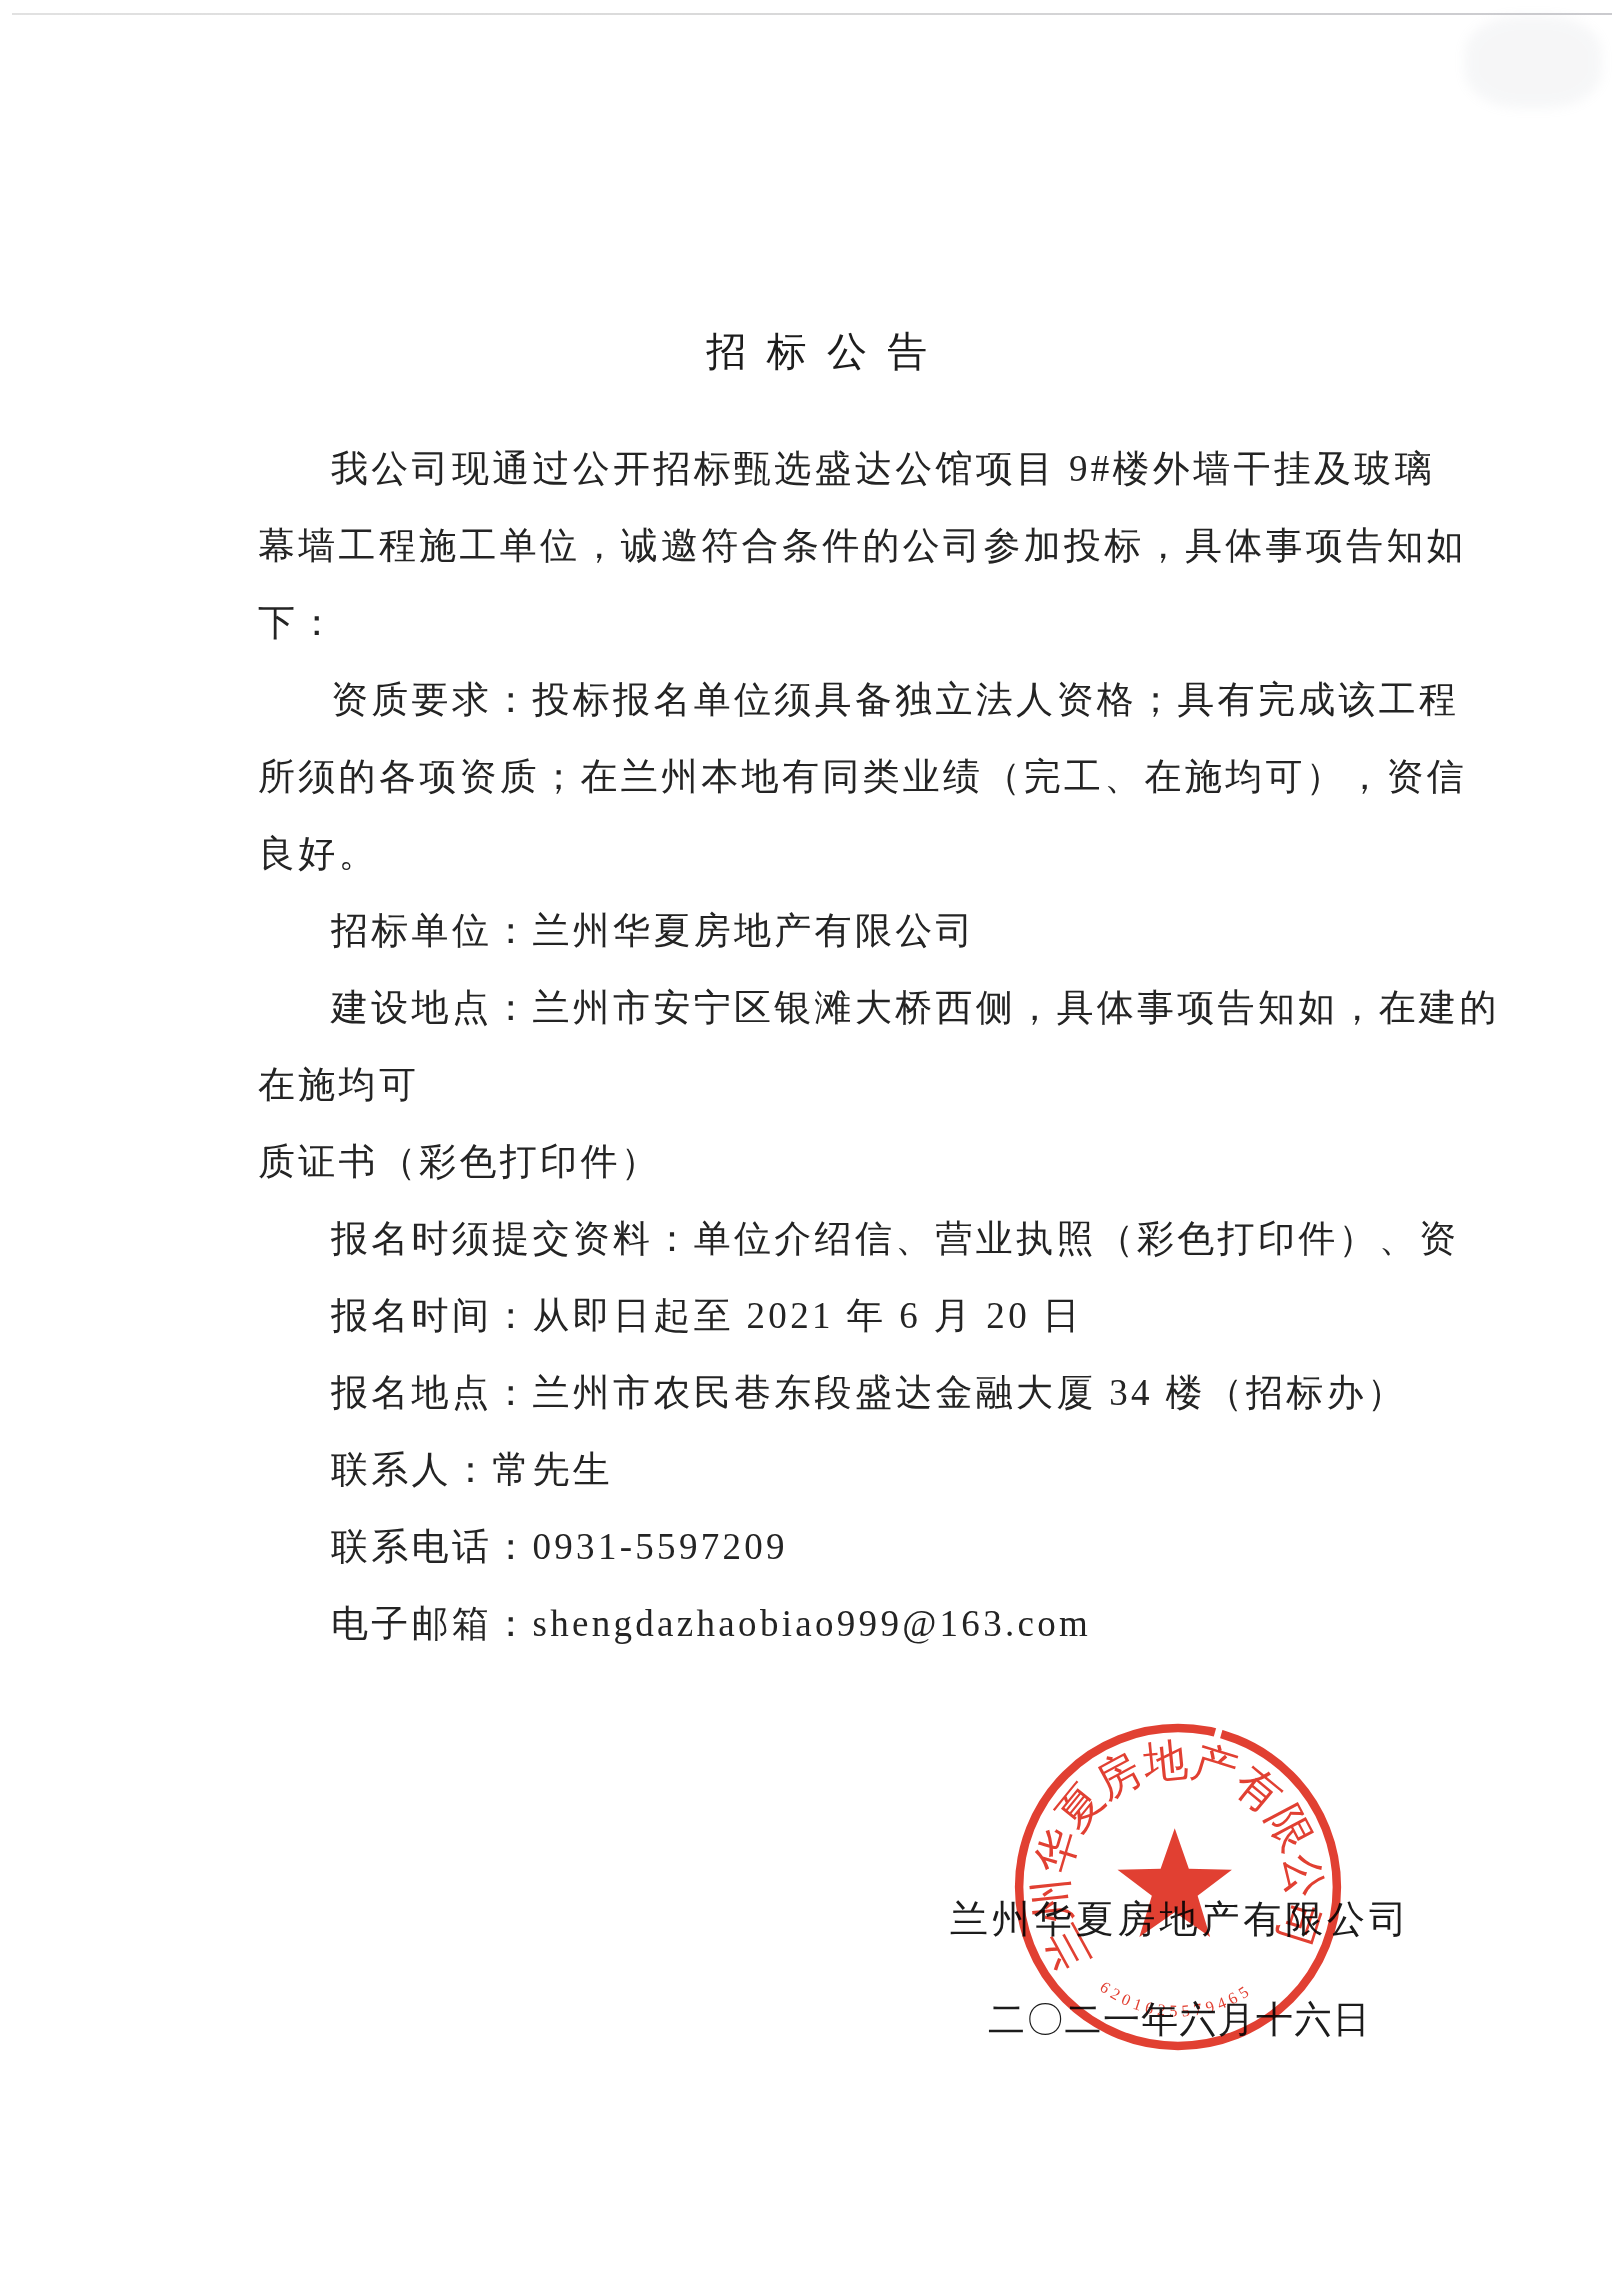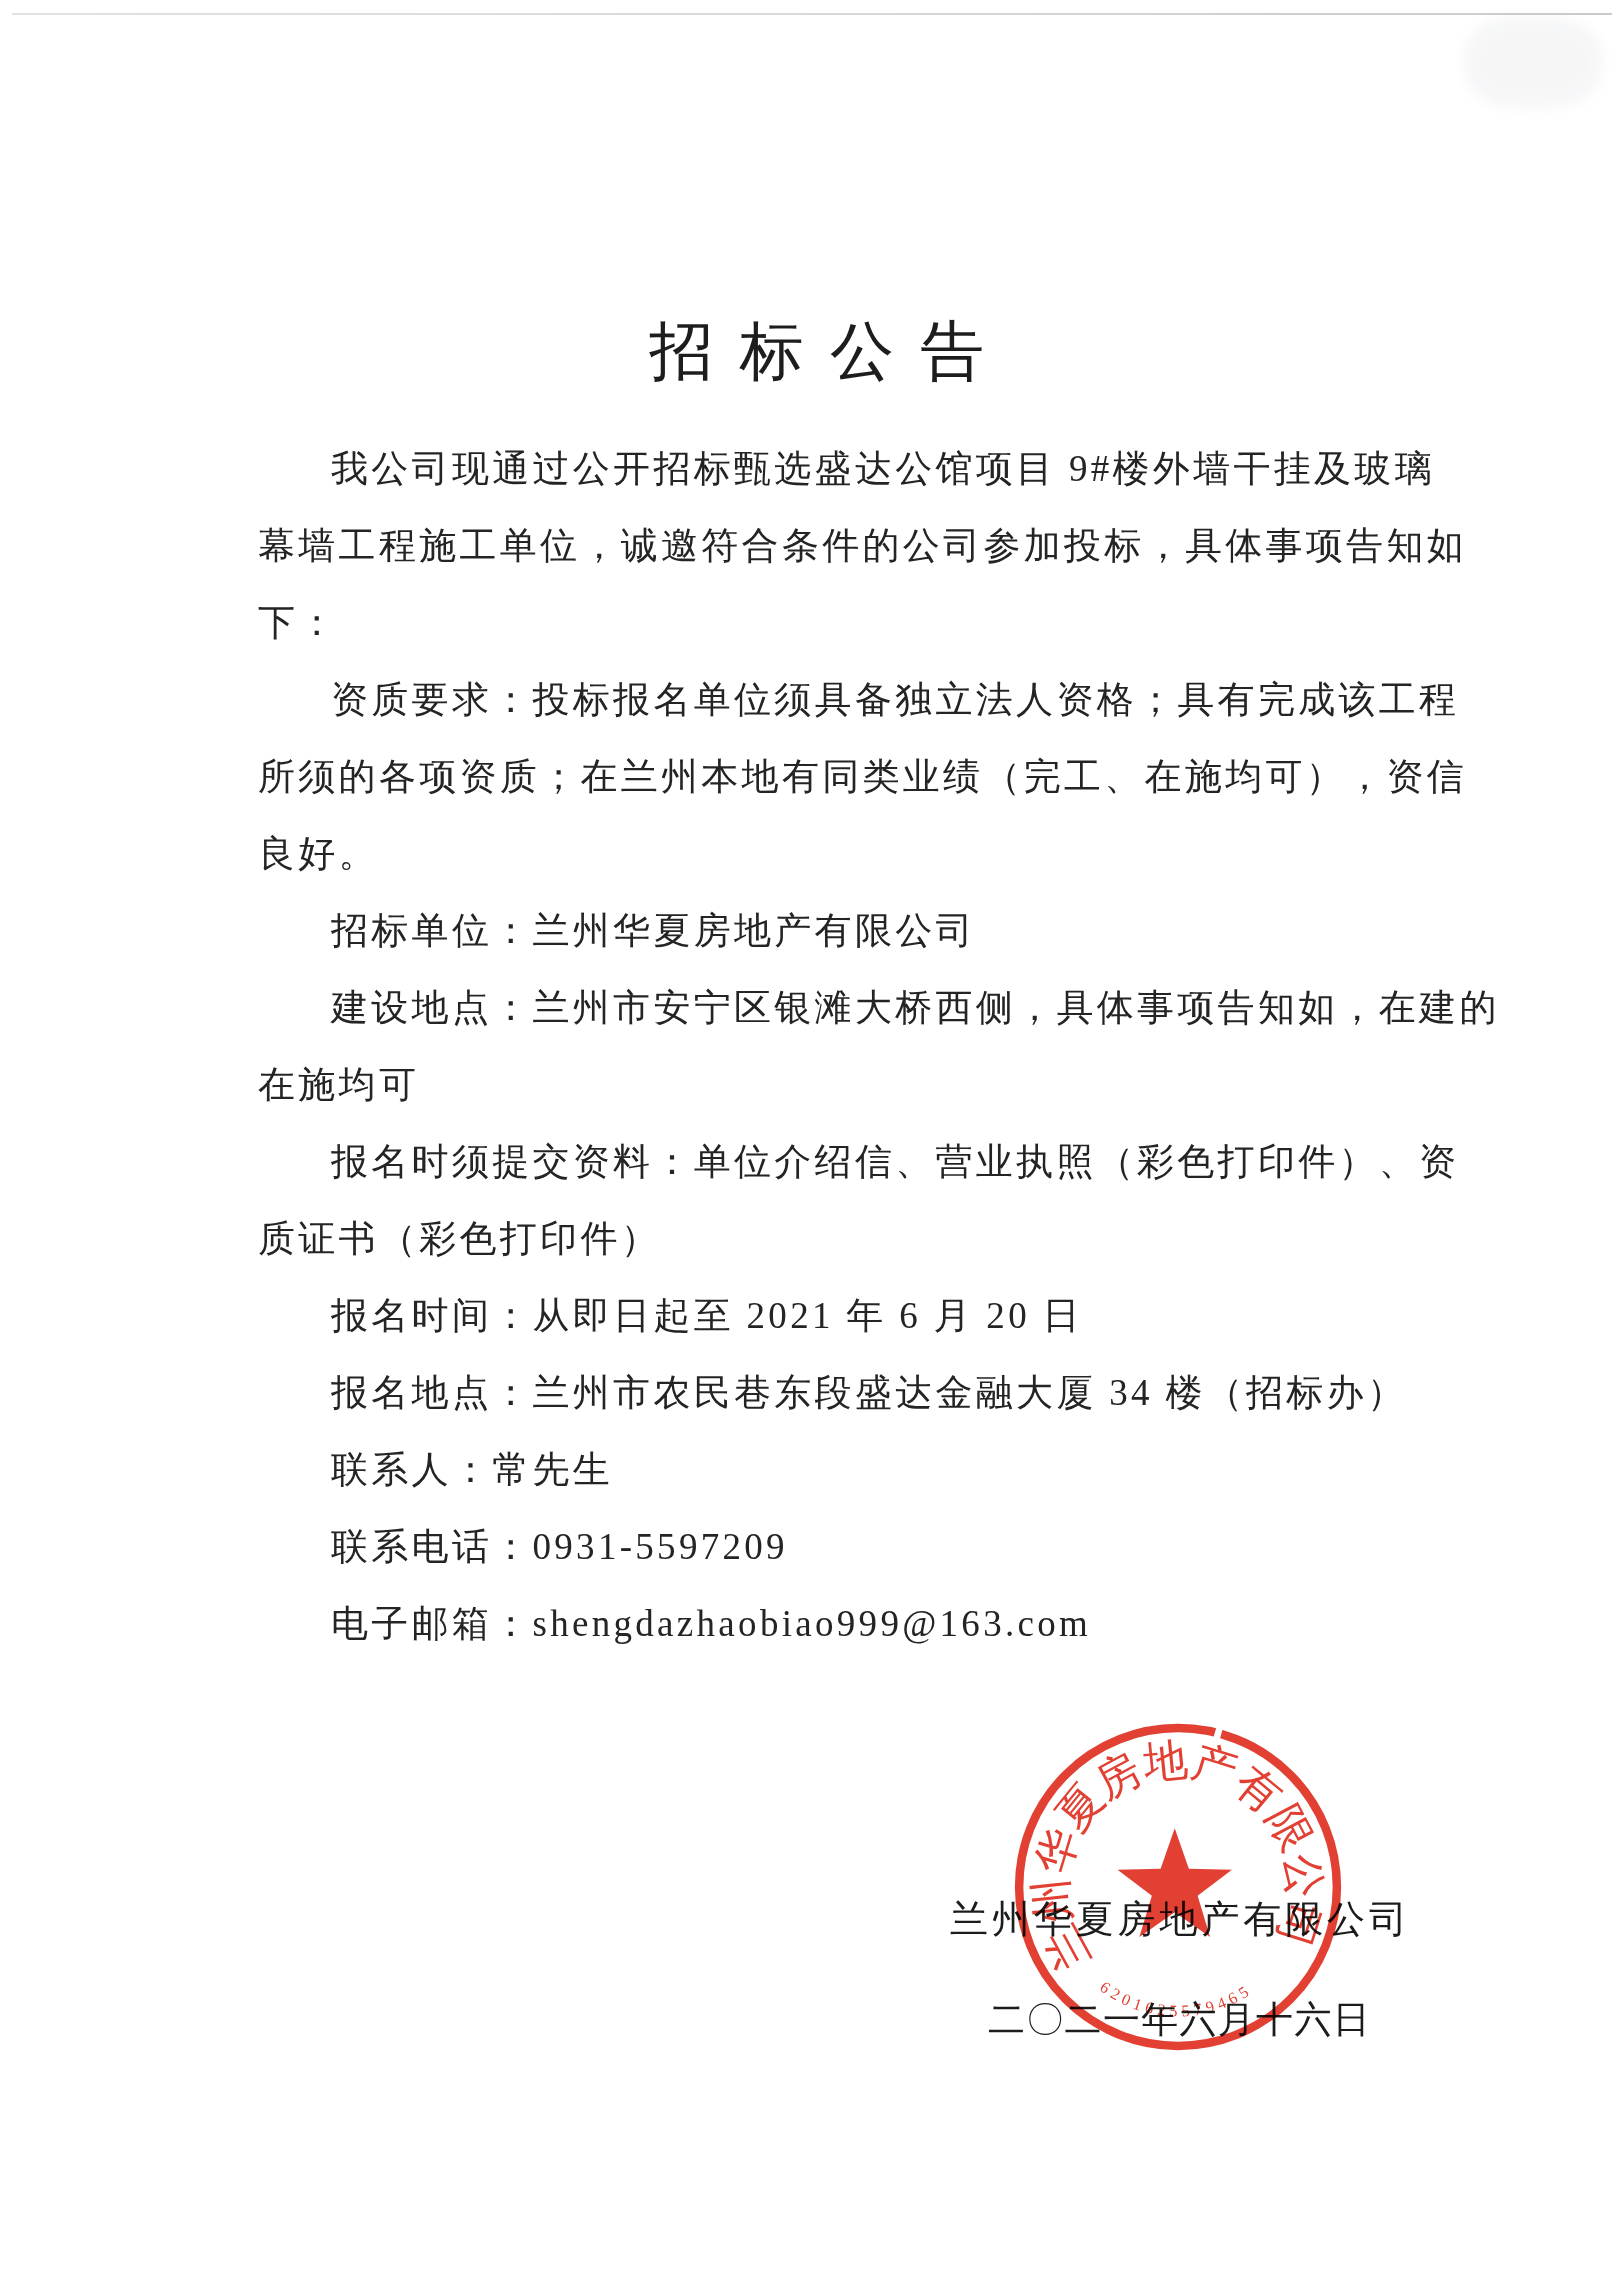--- a/index.html
+++ b/index.html
@@ -18,21 +18,21 @@
     opacity:.55;
   }
   .scan-smudge{
     position:absolute;top:15.7px;left:1465px;width:137px;height:92px;
     background:#aab0bb;opacity:.10;border-radius:40%;
     filter:blur(5.9px);
   }
   
   .doc-title{
     position:absolute;top:313px;left:0;width:100%;
-    text-align:center;font-size:64px;line-height:78px;
+    text-align:center;font-size:40px;line-height:78px;
     letter-spacing:5.2px;text-indent:15.7px;
     color:#1d1d1d;white-space:pre;
   }
   
   .body-block{position:absolute;top:430px;left:258px;width:1129px;}
   .line{
     width:1129px;height:77px;line-height:77px;
     font-size:37px;letter-spacing:3.3px;color:#242424;
     white-space:nowrap;
   }
@@ -68,22 +68,22 @@
   <div class="body-block">
     <div class="line fill indent">我公司现通过公开招标甄选盛达公馆项目 9#楼外墙干挂及玻璃</div>
     <div class="line fill">幕墙工程施工单位，诚邀符合条件的公司参加投标，具体事项告知如</div>
     <div class="line">下：</div>
     <div class="line fill indent">资质要求：投标报名单位须具备独立法人资格；具有完成该工程</div>
     <div class="line fill">所须的各项资质；在兰州本地有同类业绩（完工、在施均可），资信</div>
     <div class="line">良好。</div>
     <div class="line indent">招标单位：兰州华夏房地产有限公司</div>
     <div class="line fill indent">建设地点：兰州市安宁区银滩大桥西侧，具体事项告知如，在建的</div>
     <div class="line">在施均可</div>
+    <div class="line">质证书（彩色打印件）</div>
     <div class="line fill indent">报名时须提交资料：单位介绍信、营业执照（彩色打印件）、资</div>
-    <div class="line">质证书（彩色打印件）</div>
     <div class="line indent">报名时间：从即日起至 2021 年 6 月 20 日</div>
     <div class="line indent">报名地点：兰州市农民巷东段盛达金融大厦 34 楼（招标办）</div>
     <div class="line indent">联系人：常先生</div>
     <div class="line indent">联系电话：0931-5597209</div>
     <div class="line indent">电子邮箱：shengdazhaobiao999@163.com</div>
   </div>
 
   <div class="sign-company">兰州华夏房地产有限公司</div>
   <div class="sign-date">二〇二一年六月十六日</div>
 

